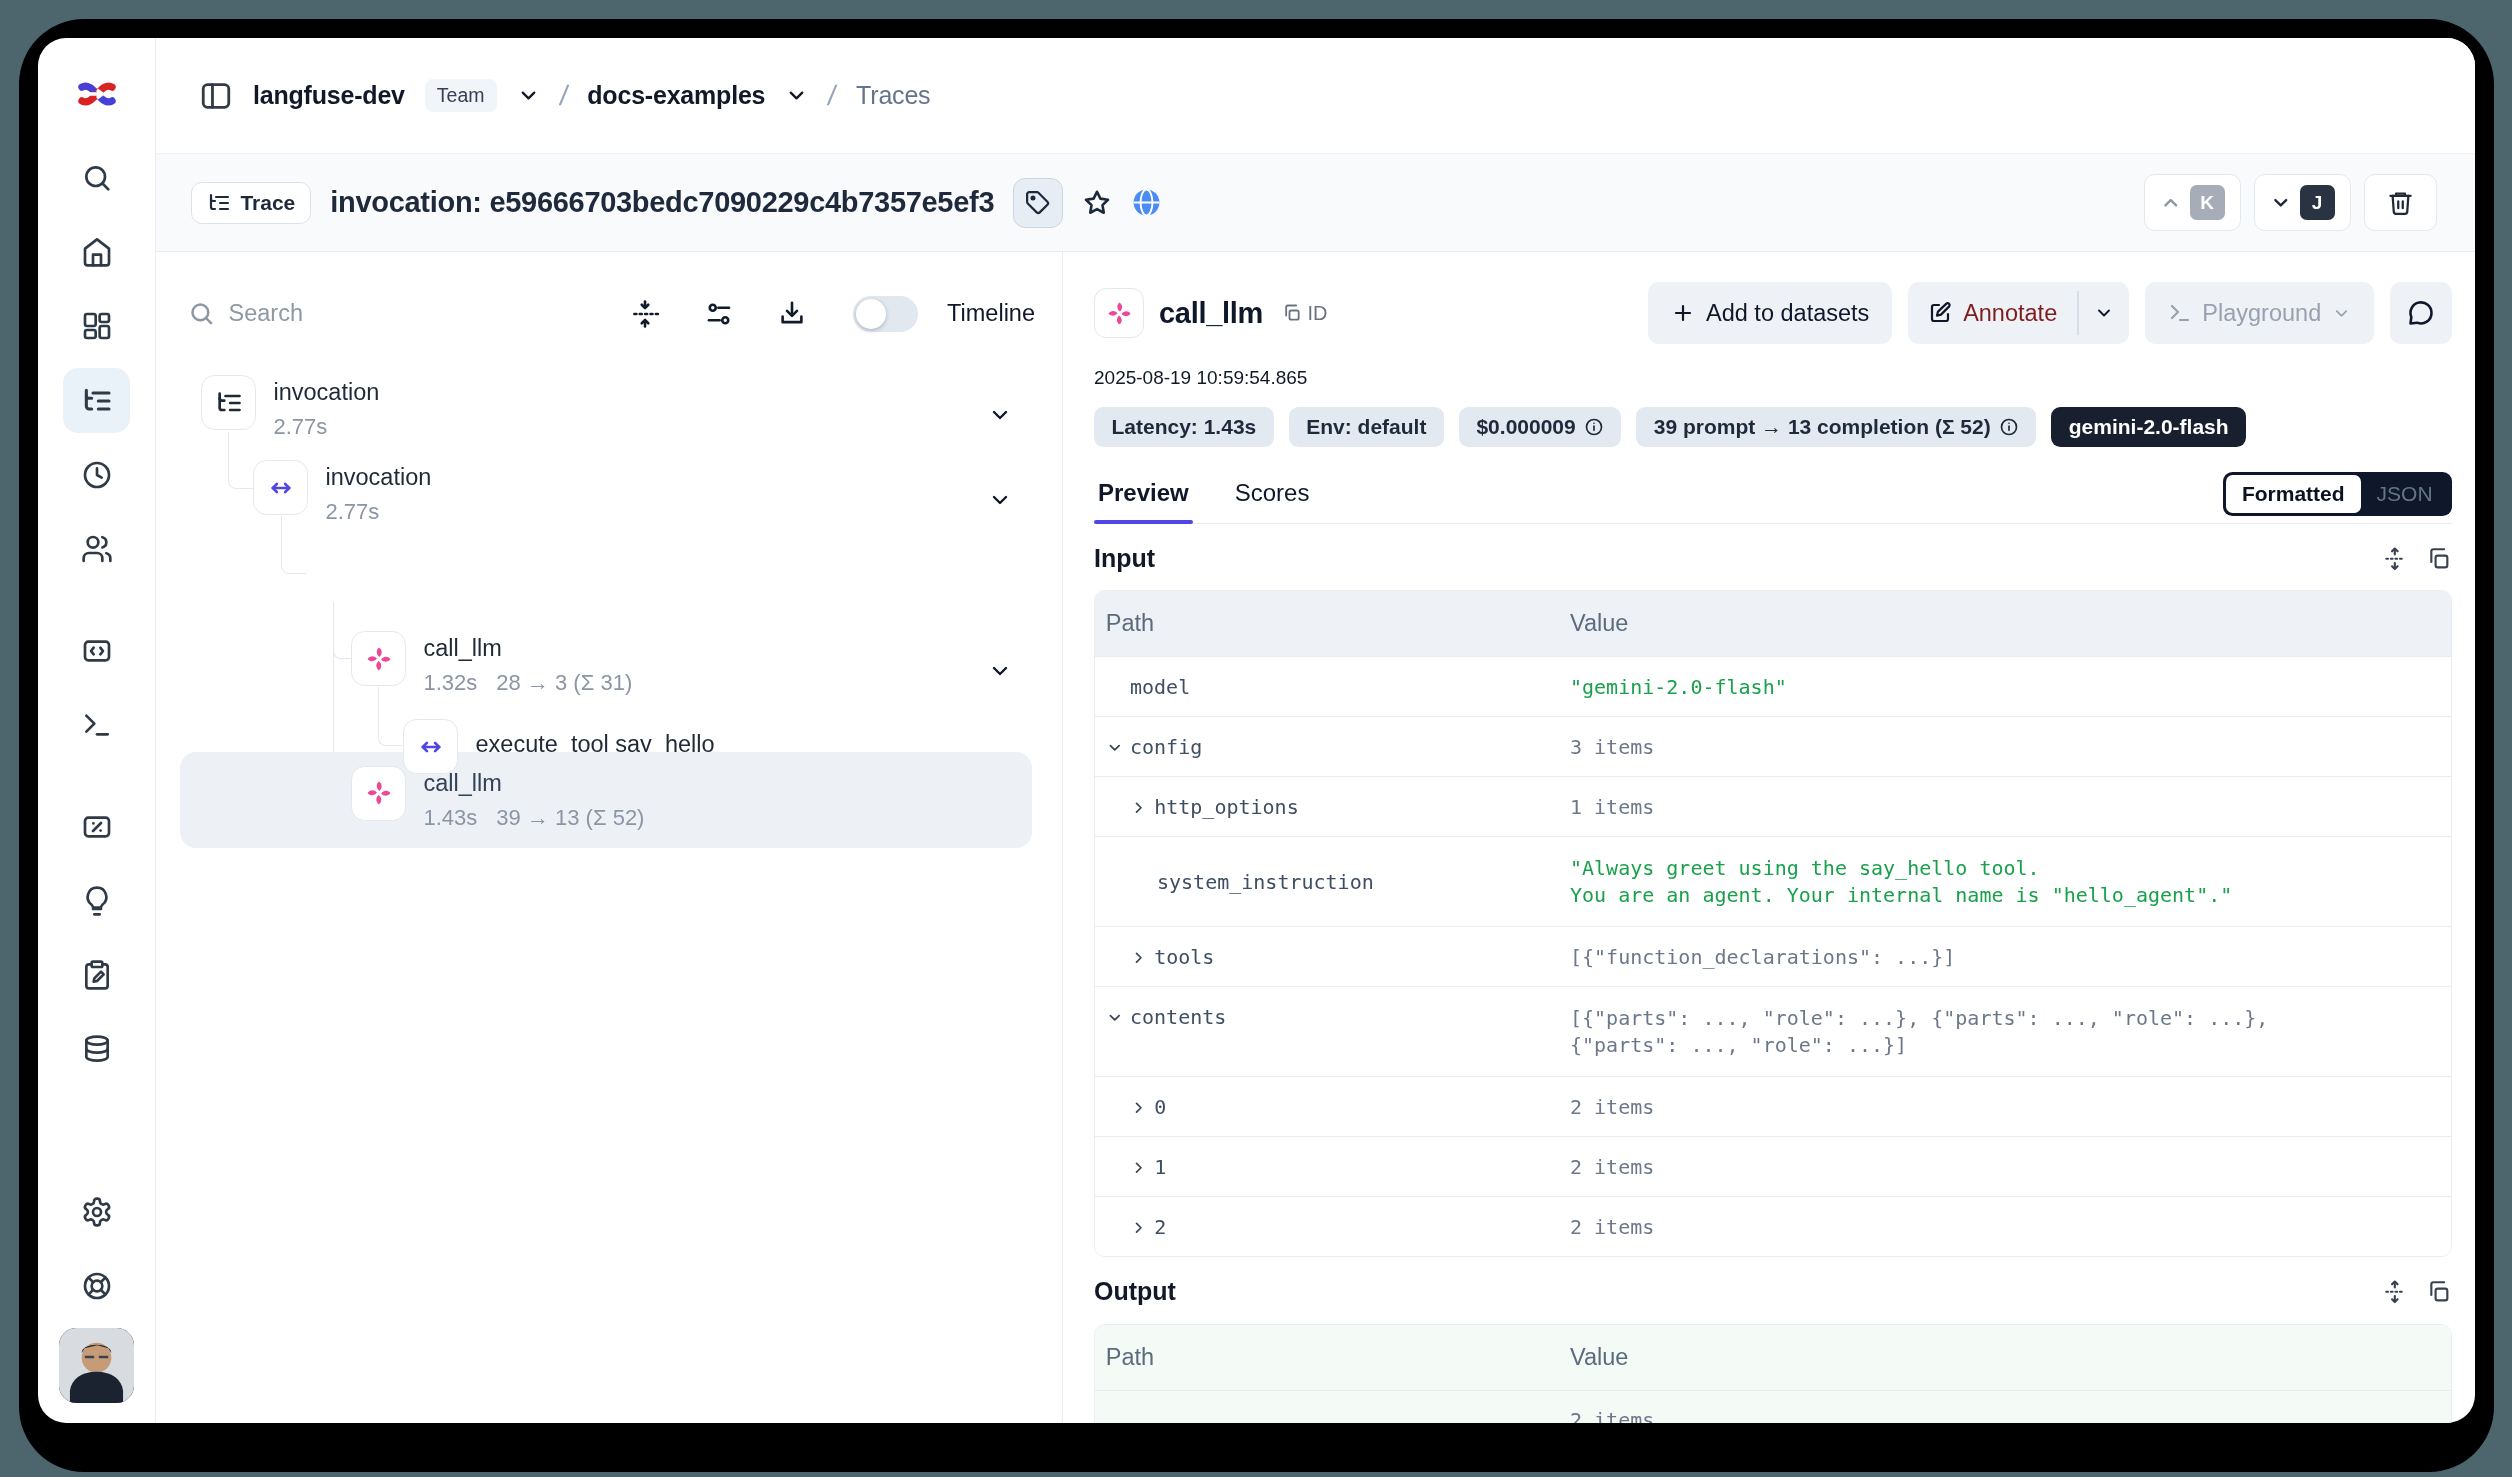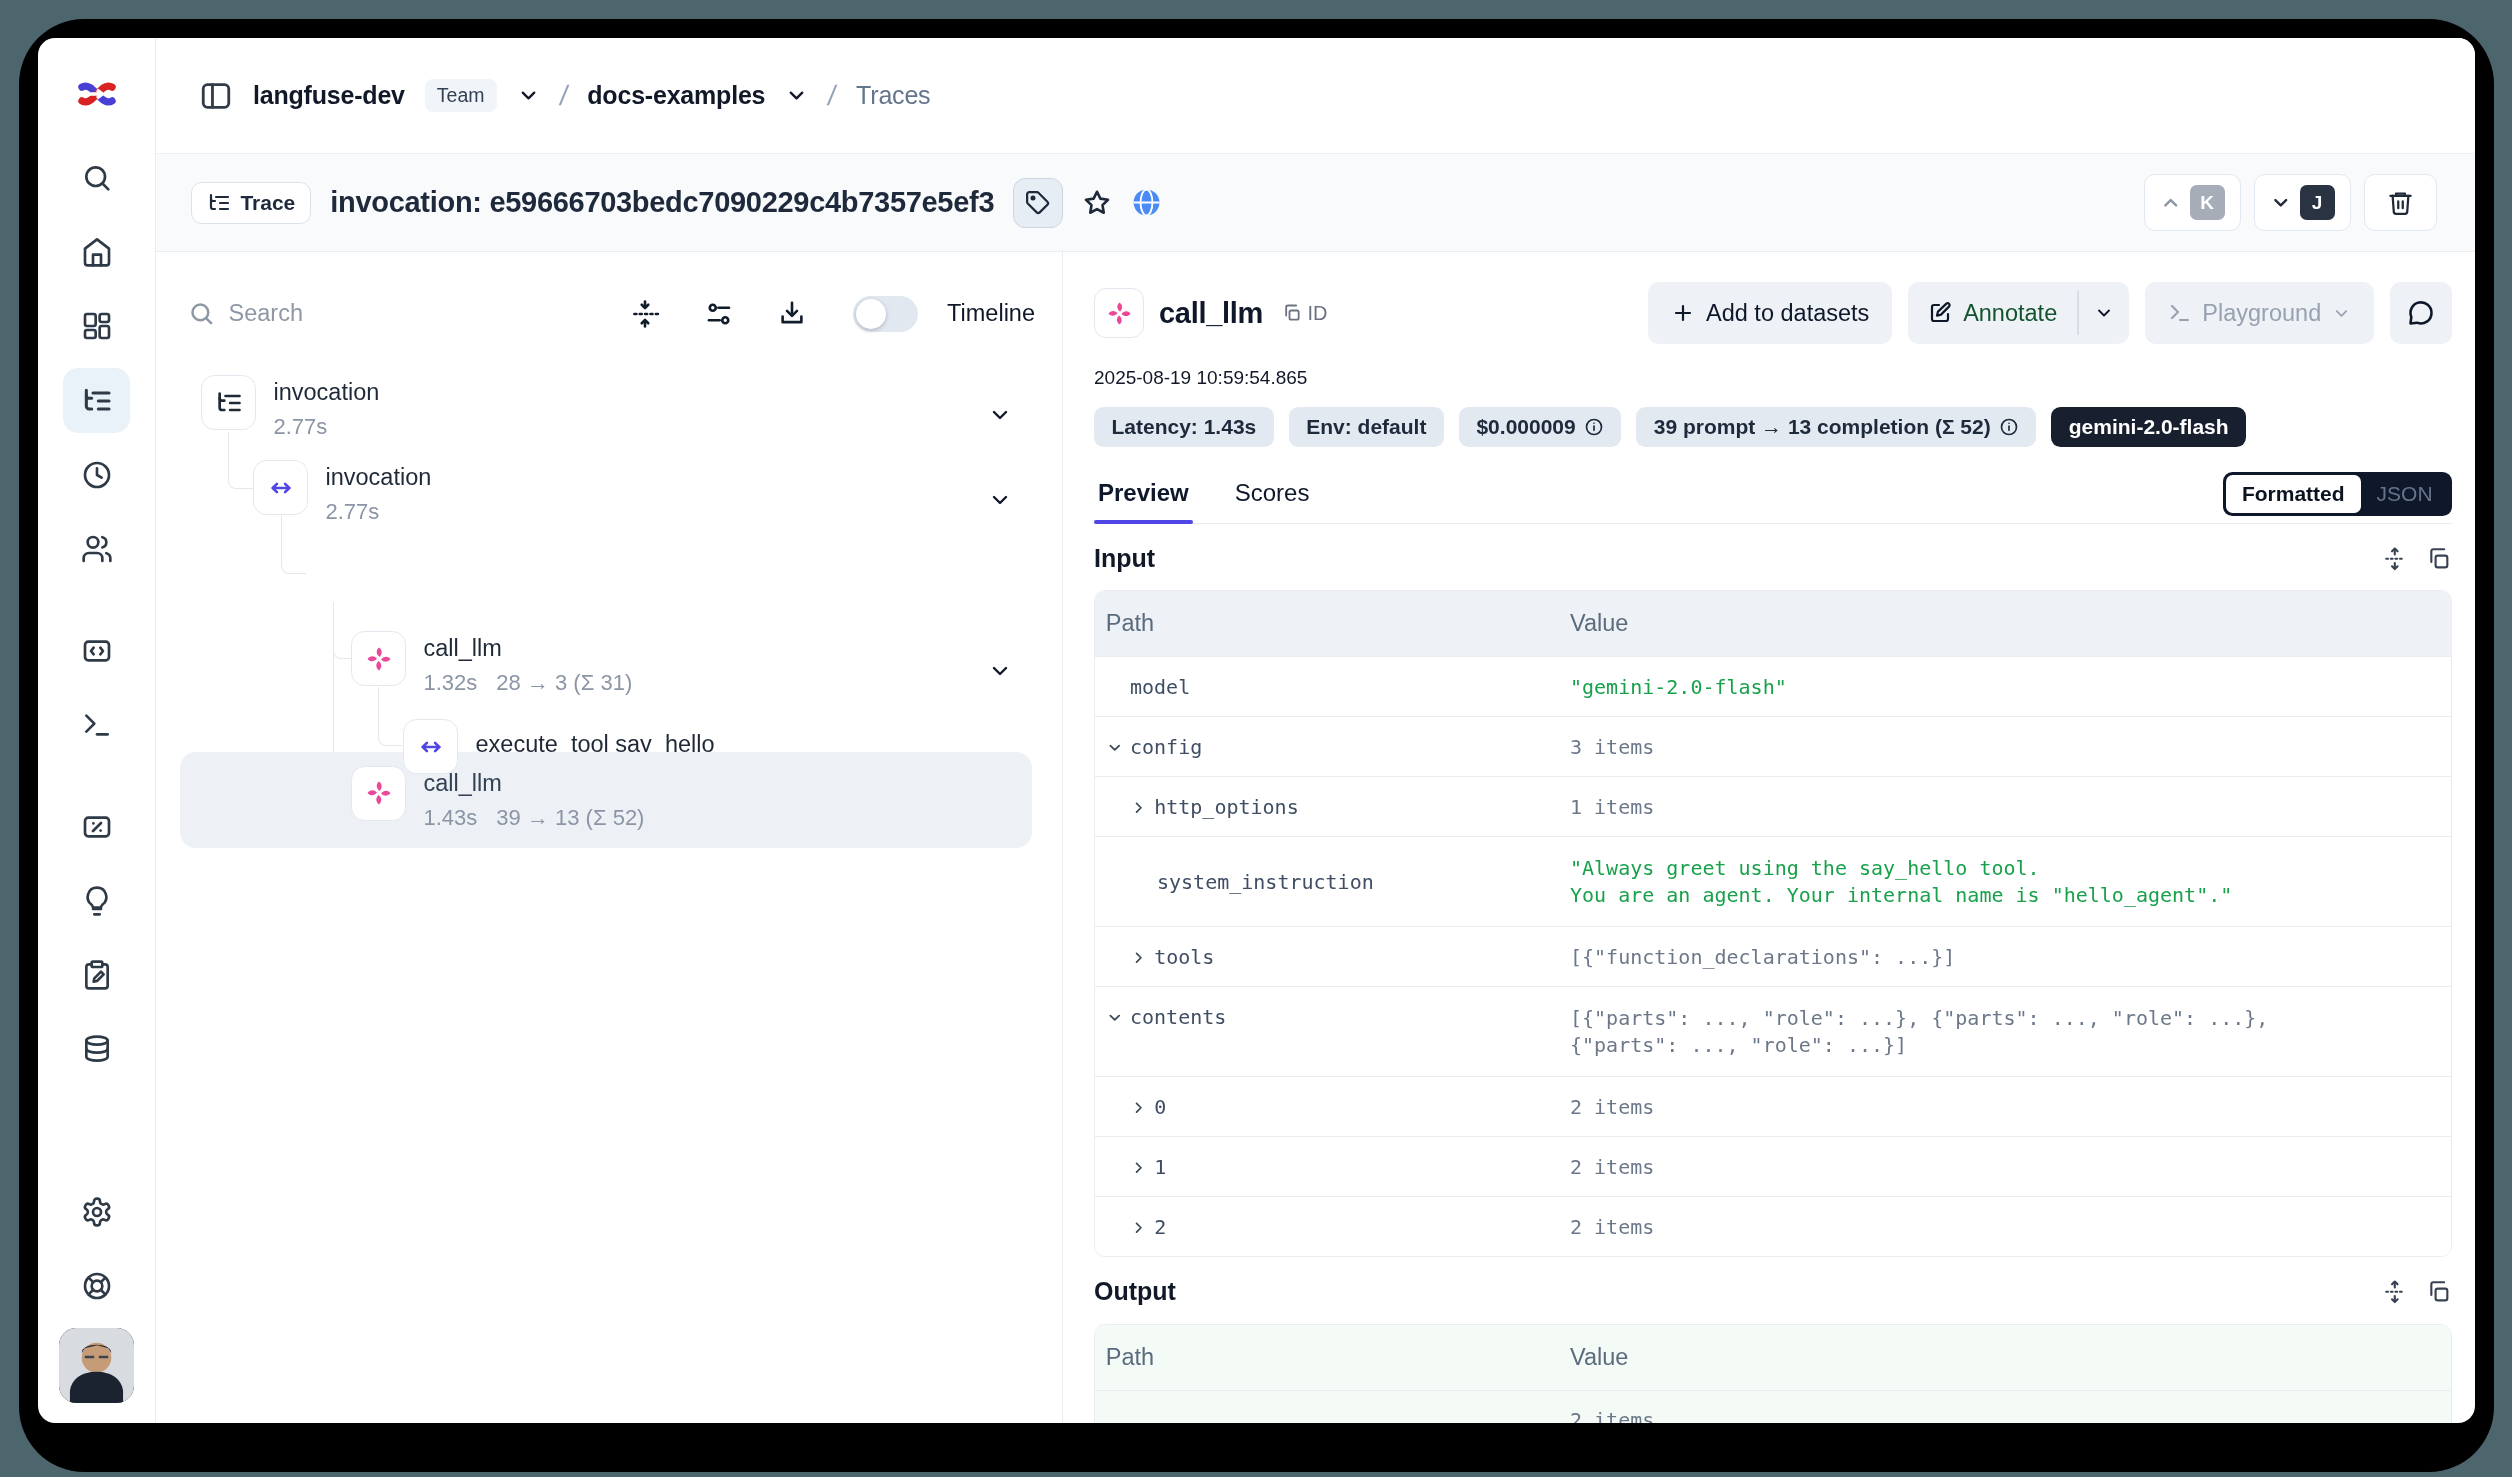--- a/index.html
+++ b/index.html
@@ -3,21 +3,21 @@
 <meta charset="utf-8">
 <style>
   * { margin:0; padding:0; box-sizing:border-box; }
   html,body { width:2512px; height:1477px; overflow:hidden; background:#4d666e;
               font-family:"Liberation Sans", sans-serif; }
   svg { display:block; }
 
   .frame  { position:absolute; left:19px; top:19px; width:2475px; height:1453px;
             background:#000; border-radius:65px; }
   .window { position:absolute; left:38px; top:38px; width:2437px; height:1385px;
-            background:#fff; border-radius:17px; overflow:hidden; display:flex; }
+            background:#fff; border-radius:28px; overflow:hidden; display:flex; }
 
   
   .rail { width:118px; border-right:1.3px solid #e9edf2; display:flex; flex-direction:column;
           align-items:center; padding:39px 0 20px; flex:none; }
   .logo { width:44px; height:34px; margin-bottom:34px; }
   .railbtn { width:67px; height:65px; display:flex; align-items:center; justify-content:center;
              border-radius:15px; color:#2f3a47; margin-bottom:9.4px; flex:none; }
   .railbtn svg { width:32px; height:32px; stroke:currentColor; fill:none;
                  stroke-width:2; stroke-linecap:round; stroke-linejoin:round; }
   .railbtn.active { background:#e9f1f9; color:#0b1graph220; }
@@ -110,21 +110,21 @@
   .genchip svg { width:27px; height:27px; }
   .dtitle { font-size:29px; font-weight:700; color:#0f172a; letter-spacing:-0.3px; }
   .idchip { display:flex; align-items:center; gap:5.4px; color:#6b7280; font-size:20px; margin-left:4px; }
   .idchip svg { width:20px; height:20px; stroke:#6b7280; fill:none; stroke-width:2.2; stroke-linecap:round; stroke-linejoin:round; }
   .dbtns { margin-left:auto; display:flex; align-items:center; gap:16px; }
   .pillbtn { background:#eef2f7; border-radius:10.8px; height:62px; display:flex; align-items:center;
              gap:10.8px; padding:0 23px; font-size:23.5px; font-weight:500; color:#0f172a; }
   .pillbtn svg { width:24px; height:24px; stroke:#0f172a; fill:none; stroke-width:2.2; stroke-linecap:round; stroke-linejoin:round; }
   .btngroup { display:flex; align-items:stretch; background:#eef2f7; border-radius:10.8px; overflow:hidden; }
   .btngroup .seg { display:flex; align-items:center; gap:10.8px; padding:0 20px; height:62px;
-                   font-size:23.5px; font-weight:500; color:#14532d; }
+                   font-size:23.5px; font-weight:500; color:#7f1d1d; }
   .btngroup .divider { width:1.3px; background:#d8dee8; margin:9.4px 0; }
   .btngroup svg { width:24px; height:24px; stroke:#0f172a; fill:none; stroke-width:2.2; stroke-linecap:round; stroke-linejoin:round; }
   .pillbtn.dim, .pillbtn.dim svg { color:#98a1b0; stroke:#98a1b0; }
   .iconbtn { width:62px; padding:0; justify-content:center; }
 
   .timestamp { margin-top:23px; font-size:19px; color:#111827; }
   .badges { margin-top:17.5px; display:flex; gap:15px; align-items:center; }
   .badge { background:#e3e9f1; border-radius:9.4px; height:40px; display:flex; align-items:center;
            gap:8px; padding:0 17.5px; font-size:21px; font-weight:600; color:#1e293b; white-space:nowrap; }
   .badge svg { width:20px; height:20px; stroke:#1e293b; fill:none; stroke-width:2; stroke-linecap:round; }

